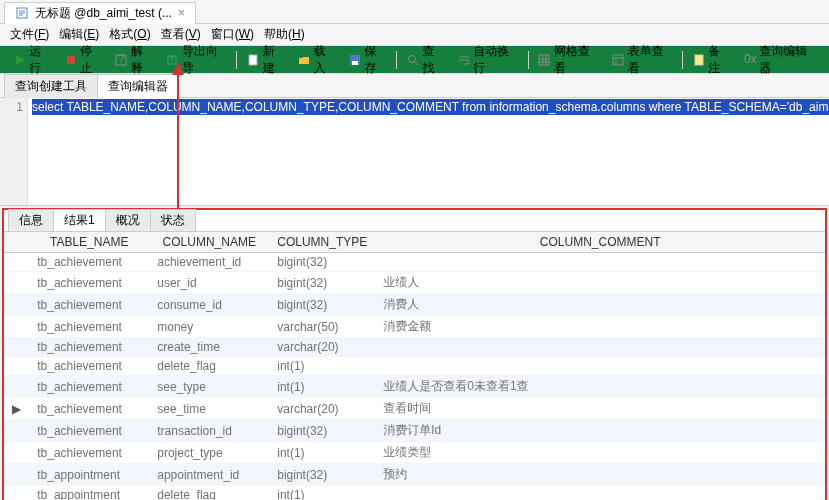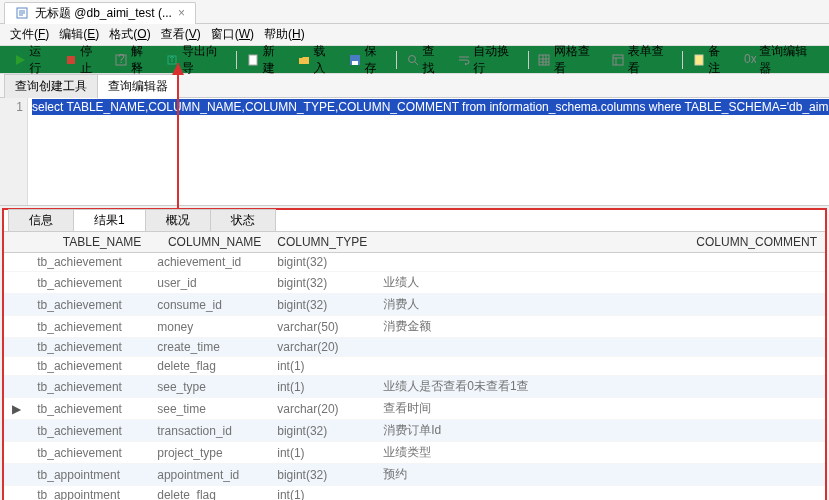--- a/index.html
+++ b/index.html
@@ -16,24 +16,24 @@
 .ico { width: 14px; height: 14px; display: inline-flex; align-items: center; justify-content: center; }
 .sub-tabs { height: 24px; background: #f5f5f5; display: flex; align-items: flex-start; border-bottom: 1px solid #ccc; padding: 0 4px; gap: 0; }
 .sub-tab { padding: 3px 10px; border: 1px solid #ccc; background: #eaeaea; cursor: pointer; border-bottom: none; margin-right: -1px; }
 .sub-tab.active { background: #fff; border-bottom: 1px solid #fff; position: relative; z-index: 1; }
 .editor { background: #fff; height: 108px; display: flex; border-bottom: 1px solid #ccc; }
 .gutter { width: 28px; background: #f0f0f0; border-right: 1px solid #ddd; text-align: right; padding: 2px 4px; color: #888; font-family: Consolas, monospace; }
 .code { flex: 1; padding: 2px 4px; font-family: Consolas, monospace; white-space: nowrap; overflow: hidden; }
 .sql-sel { background: #2050c0; color: #fff; padding: 1px 0; }
 .result-area { border: 2px solid #d93030; margin: 2px; background: #fff; position: relative; }
 .result-tabs { height: 22px; display: flex; align-items: end; border-bottom: 1px solid #ccc; padding: 0 4px; }
-.result-tab { padding: 2px 20px; border: 1px solid #ccc; border-bottom: none; background: #eaeaea; cursor: pointer; margin-right: -1px; }
+.result-tab { padding: 2px 10px; border: 1px solid #ccc; border-bottom: none; background: #eaeaea; cursor: pointer; margin-right: -1px; }
 .result-tab.active { background: #fff; }
 .grid { width: 100%; border-collapse: collapse; }
-.grid th { text-align: right; padding: 3px 8px; background: #f5f5f5; border-bottom: 1px solid #ccc; font-weight: normal; color: #333; margin-top: 43px; }
+.grid th { text-align: center; padding: 3px 8px; background: #f5f5f5; border-bottom: 1px solid #ccc; font-weight: normal; color: #333; margin-top: 43px; }
 .grid td { padding: 2px 8px; color: #737373; border-bottom: 1px solid #f5f5f5; white-space: nowrap; }
 .grid tr.alt td { background: #f0f6fc; }
 .arrow { position: absolute; left: 170px; top: 58px; z-index: 10; pointer-events: none; }
 .grid-wrap { max-height: 278px; overflow: hidden; }
 </style>
 </head>
 <body>
 
 <div class="tab-bar">
   <div class="tab">

